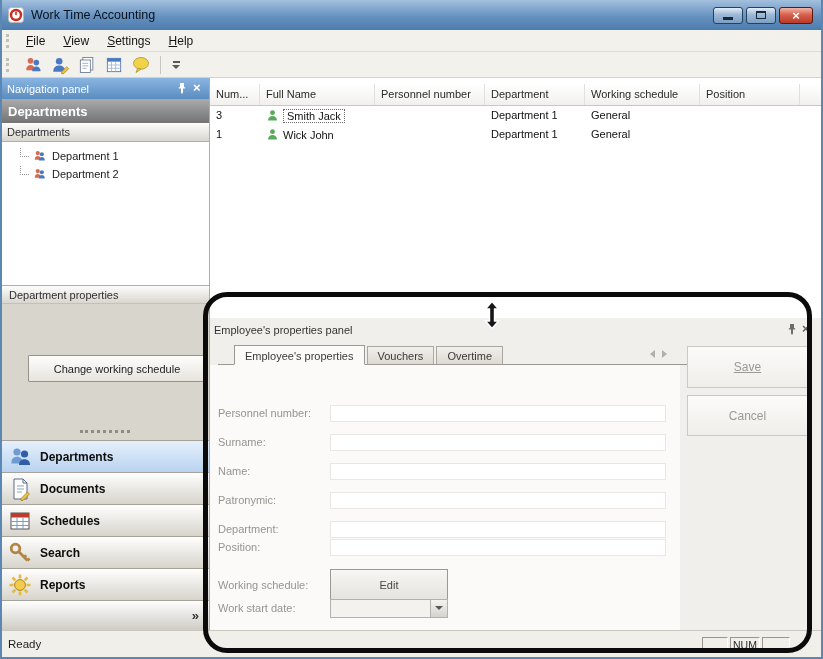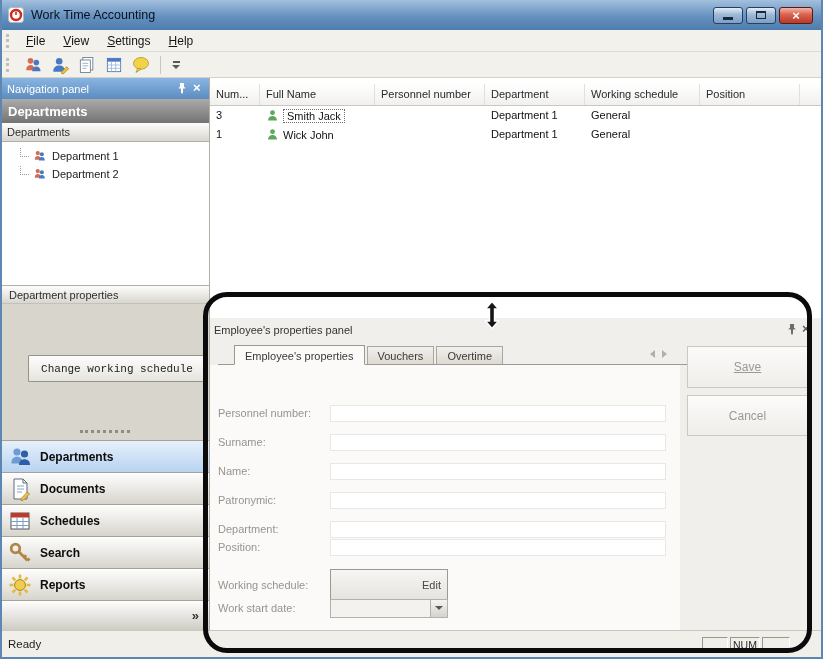--- a/index.html
+++ b/index.html
@@ -51,21 +51,21 @@
     color:#2e2e2e;font-size:11px;display:flex;align-items:center;padding-left:7px;}
   .tree{position:absolute;left:0;top:64px;width:100%;height:143px;background:#fff;padding:5px 0 0 20px;}
   .tree-item{display:flex;align-items:center;height:18px;font-size:11px;color:#1c1c1c;cursor:default;}
   .tree-elbow{width:9px;height:9px;border-left:1px dotted #9a9a9a;border-bottom:1px dotted #9a9a9a;margin:-8px 3px 0 0;}
   .tree-ico{width:16px;height:15px;display:inline-flex;margin-right:4px;}
   .props-header{position:absolute;left:0;top:207px;width:100%;height:19px;
     background:linear-gradient(#fdfdfc,#d9d6cf);border-top:1px solid #b2afa7;border-bottom:1px solid #c4c1b9;
     color:#2e2e2e;font-size:11px;display:flex;align-items:center;padding-left:9px;}
   .change-btn{position:absolute;left:28px;top:277px;width:178px;height:27px;
     background:linear-gradient(#fdfdfc,#e7e4de);border:1px solid #979289;border-radius:1px;
-    font-size:11px;color:#222;font-family:Liberation Mono, monospace;}
+    font-size:11px;color:#222;font-family:Liberation Sans, sans-serif;}
   .splitter{position:absolute;left:80px;top:352px;width:50px;border-top:3px dotted #8f8c85;}
   .sidebar{position:absolute;left:0;top:362px;width:100%;}
   .side-item{height:32px;border-top:1px solid #a5a29a;display:flex;align-items:center;
     background:linear-gradient(#fefefe,#d7d4cc);cursor:default;}
   .side-item.active{background:linear-gradient(#e6f0fb,#b8d3f0);}
   .side-ico{width:24px;height:24px;margin:0 8px 0 8px;display:inline-flex;}
   .side-label{font-weight:bold;font-size:12px;color:#0d0d0d;}
   .side-footer{height:30px;border-top:1px solid #a5a29a;background:linear-gradient(#fefefe,#cfccc4);
     display:flex;align-items:center;justify-content:flex-end;padding-right:10px;}
   .chevron{font-size:13px;font-weight:bold;color:#33312e;}
@@ -97,21 +97,21 @@
   .tab-nav{position:absolute;left:432px;top:6px;display:flex;gap:7px;}
   .tri-left{width:0;height:0;border-top:4px solid transparent;border-bottom:4px solid transparent;border-right:5px solid #b3b0ab;}
   .tri-right{width:0;height:0;border-top:4px solid transparent;border-bottom:4px solid transparent;border-left:5px solid #b3b0ab;}
   .emp-form{position:absolute;left:0;top:47px;width:470px;height:265px;background:#fbfaf9;}
   .form-row{position:absolute;left:8px;height:18px;display:flex;align-items:center;}
   .form-label{width:112px;font-size:11px;color:#97948e;}
   .form-input{width:336px;height:17px;background:#ffffff;border:1px solid #e9e7e2;font:11px "Liberation Sans",sans-serif;padding:0 3px;color:#222;}
   .fr0{top:10px}.fr1{top:39px}.fr2{top:68px}.fr3{top:97px}.fr4{top:126px}.fr5{top:155px}.fr6{top:173px}
   .frws{top:211px}.frwsd{top:234px}
   .edit-btn{width:118px;height:33px;background:linear-gradient(#f7f6f4,#e4e2dd);
-    border:1px solid #9c9990;font:11px "Liberation Sans",sans-serif;color:#4a4844;text-align:right;}
+    border:1px solid #9c9990;font:11px "Liberation Sans",sans-serif;color:#4a4844;}
   .combo{width:118px;height:19px;background:#f3f2ef;border:1px solid #b4b1aa;display:flex;}
   .combo-text{flex:1;}
   .combo-btn{width:17px;height:100%;background:linear-gradient(#f5f4f2,#d6d3ce);border-left:1px solid #b4b1aa;
     display:flex;align-items:center;justify-content:center;}
   .save-btn,.cancel-btn{position:absolute;left:477px;width:121px;
     background:linear-gradient(#fcfbfa,#f0eeea);border:1px solid #ccc9c3;
     font:12px "Liberation Sans",sans-serif;color:#9b9995;}
   .save-btn{top:28px;height:42px;text-decoration:underline;}
   .cancel-btn{top:77px;height:41px;}
 

